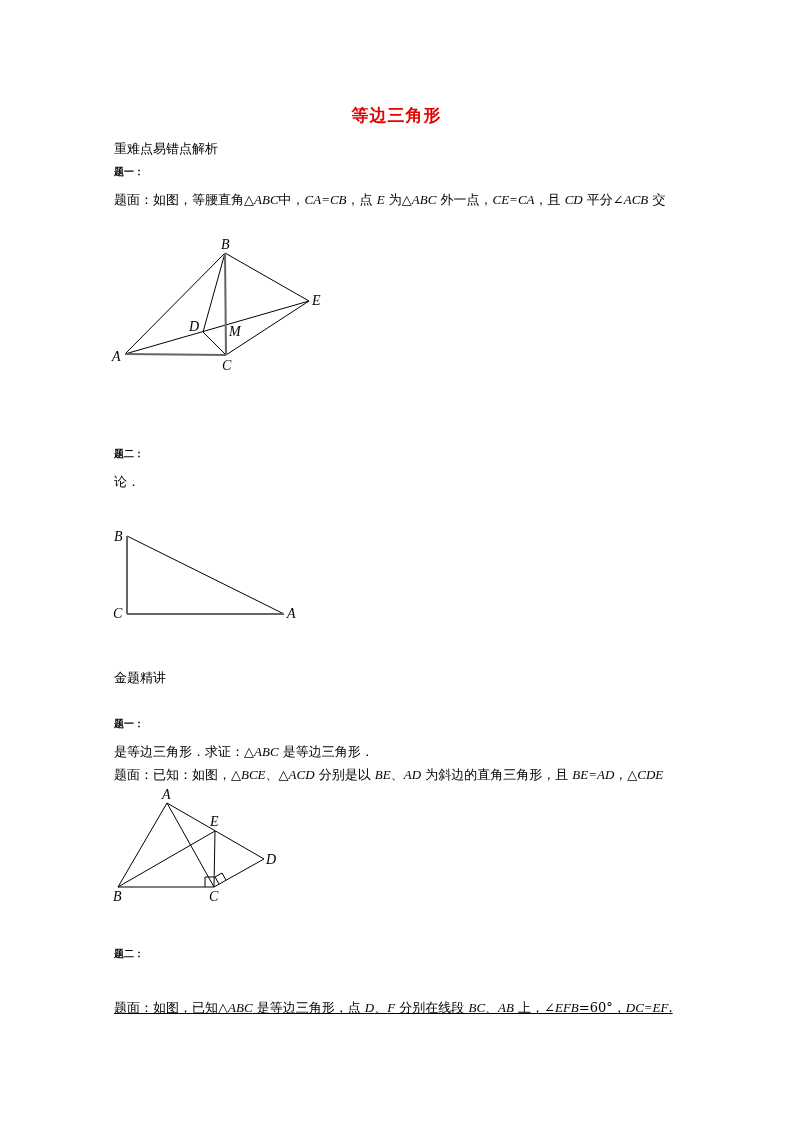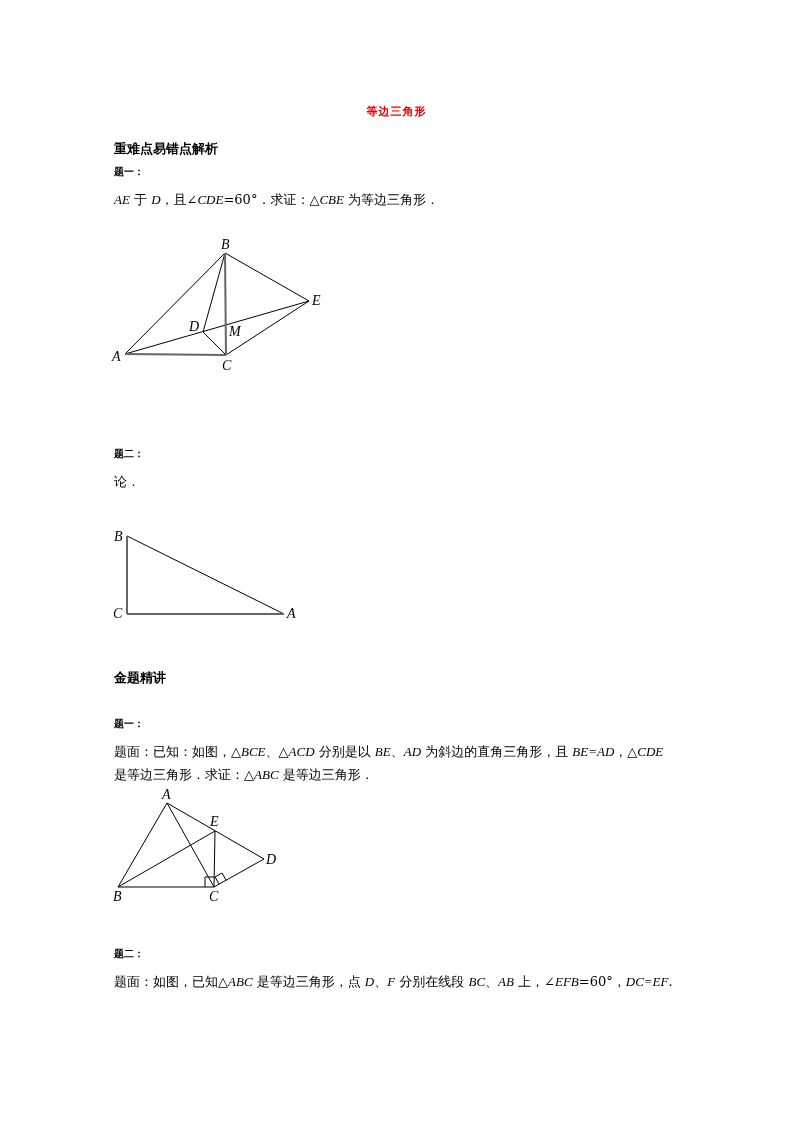--- a/index.html
+++ b/index.html
@@ -15,30 +15,30 @@
       font-family: "DejaVu Serif", "Liberation Serif", serif;
       color: #000;
     }
     .page-title {
       position: absolute;
       top: 104px;
       left: 0;
       width: 793px;
       text-align: center;
       color: #e60000;
-      font-size: 11px;
+      font-size: 17px;
       font-weight: bold;
       font-family: "DejaVu Sans", sans-serif;
       letter-spacing: 1px;
     }
     .section-heading {
       position: absolute;
       left: 114px;
       font-size: 13px;
-      font-weight: bold;
+      font-weight: normal;
       font-family: "DejaVu Sans", sans-serif;
     }
     .problem-heading {
       position: absolute;
       left: 114px;
       font-size: 10px;
       font-weight: bold;
       font-family: "DejaVu Sans", sans-serif;
     }
     .para {
@@ -65,21 +65,21 @@
 </head>
 <body>
 
 <div class="page-title">等边三角形</div>
 
 <div class="section-heading" style="top:140px;">重难点易错点解析</div>
 <div class="problem-heading" style="top:165px;">题一：</div>
 
 <div class="para" style="top:188px;">
   <div>
-    <i>AE</i><span> 于 </span><i>D</i><span>，且∠</span><i>CDE</i><span>=60°．求证：△</span><i>CBE</i><span> 为等边三角形．</span>
+    <span>题面：如图，等腰直角△</span><i>ABC</i><span>中，</span><i>CA=CB</i><span>，点 </span><i>E</i><span> 为△</span><i>ABC</i><span> 外一点，</span><i>CE=CA</i><span>，且 </span><i>CD</i><span> 平分∠</span><i>ACB</i><span> 交</span>
   </div>
 </div>
 
 <svg class="figure" width="793" height="1122">
   <g fill="none" stroke="#000" stroke-width="1">
     <line x1="125" y1="354" x2="225" y2="253"></line>
     <line x1="225" y1="253" x2="309" y2="301"></line>
     <line x1="225" y1="253" x2="203" y2="332"></line>
     <line x1="125" y1="354" x2="309" y2="301"></line>
     <line x1="203" y1="332" x2="226" y2="355"></line>
@@ -112,24 +112,24 @@
   <text x="114" y="541">B</text>
   <text x="113" y="618">C</text>
   <text x="287" y="618">A</text>
 </svg>
 
 <div class="section-heading" style="top:669px;">金题精讲</div>
 <div class="problem-heading" style="top:717px;">题一：</div>
 
 <div class="para" style="top:740px;">
   <div>
-    <span>题面：已知：如图，△</span><i>BCE</i><span>、△</span><i>ACD</i><span> 分别是以 </span><i>BE</i><span>、</span><i>AD</i><span> 为斜边的直角三角形，且 </span><i>BE=AD</i><span>，△</span><i>CDE</i>
+    <span>是等边三角形．求证：△</span><i>ABC</i><span> 是等边三角形．</span>
   </div>
   <div>
-    <span>是等边三角形．求证：△</span><i>ABC</i><span> 是等边三角形．</span>
+    <span>题面：已知：如图，△</span><i>BCE</i><span>、△</span><i>ACD</i><span> 分别是以 </span><i>BE</i><span>、</span><i>AD</i><span> 为斜边的直角三角形，且 </span><i>BE=AD</i><span>，△</span><i>CDE</i>
   </div>
 </div>
 
 <svg class="figure" width="793" height="1122">
   <g fill="none" stroke="#000" stroke-width="1">
     <line x1="167" y1="803" x2="118" y2="887"></line>
     <line x1="167" y1="803" x2="214" y2="887"></line>
     <line x1="167" y1="803" x2="264" y2="859"></line>
     <line x1="118" y1="887" x2="215" y2="831"></line>
     <line x1="215" y1="831" x2="214" y2="887"></line>
@@ -140,17 +140,17 @@
   </g>
   <text x="162" y="799">A</text>
   <text x="210" y="826">E</text>
   <text x="266" y="864">D</text>
   <text x="113" y="901">B</text>
   <text x="209" y="901">C</text>
 </svg>
 
 <div class="problem-heading" style="top:947px;">题二：</div>
 
-<div class="para" style="top:970px;">
+<div class="para" style="top:996px;text-decoration:underline;">
   <div>
     <span>题面：如图，已知△</span><i>ABC</i><span> 是等边三角形，点 </span><i>D</i><span>、</span><i>F</i><span> 分别在线段 </span><i>BC</i><span>、</span><i>AB</i><span> 上，∠</span><i>EFB</i><span>=60°，</span><i>DC=EF</i><span>.</span>
   </div>
 </div>
 
 </body></html>

